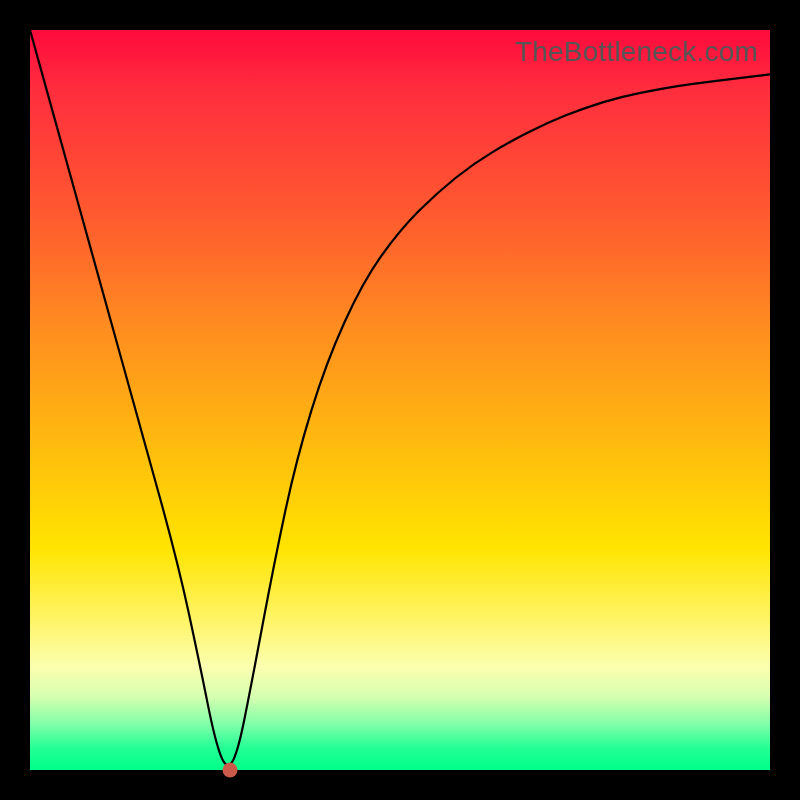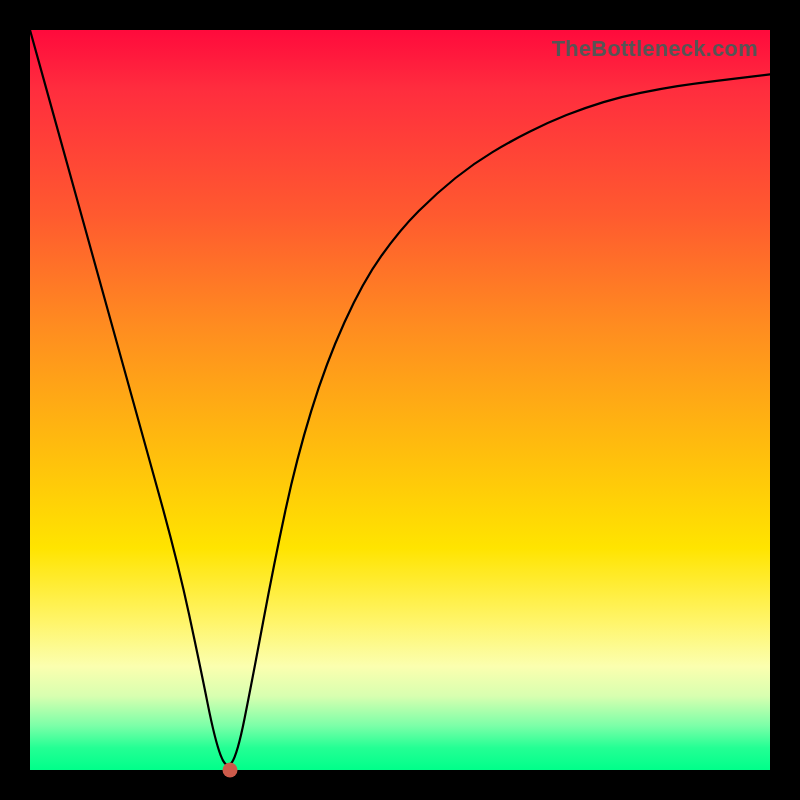--- a/index.html
+++ b/index.html
@@ -38,22 +38,22 @@
       #7cffa8 94%,
       #24ff94 97%,
       #00ff8a 100%
     );
   }
   .watermark {
     position: absolute;
     top: 6px;
     right: 12px;
     color: #555;
-    font-size: 22px;
-    font-weight: 700;
+    font-size: 28px;
+    font-weight: 400;
     letter-spacing: 0.2px;
     pointer-events: none;
   }
   svg.curve {
     position: absolute;
     inset: 0;
     width: 100%;
     height: 100%;
     overflow: visible;
   }

